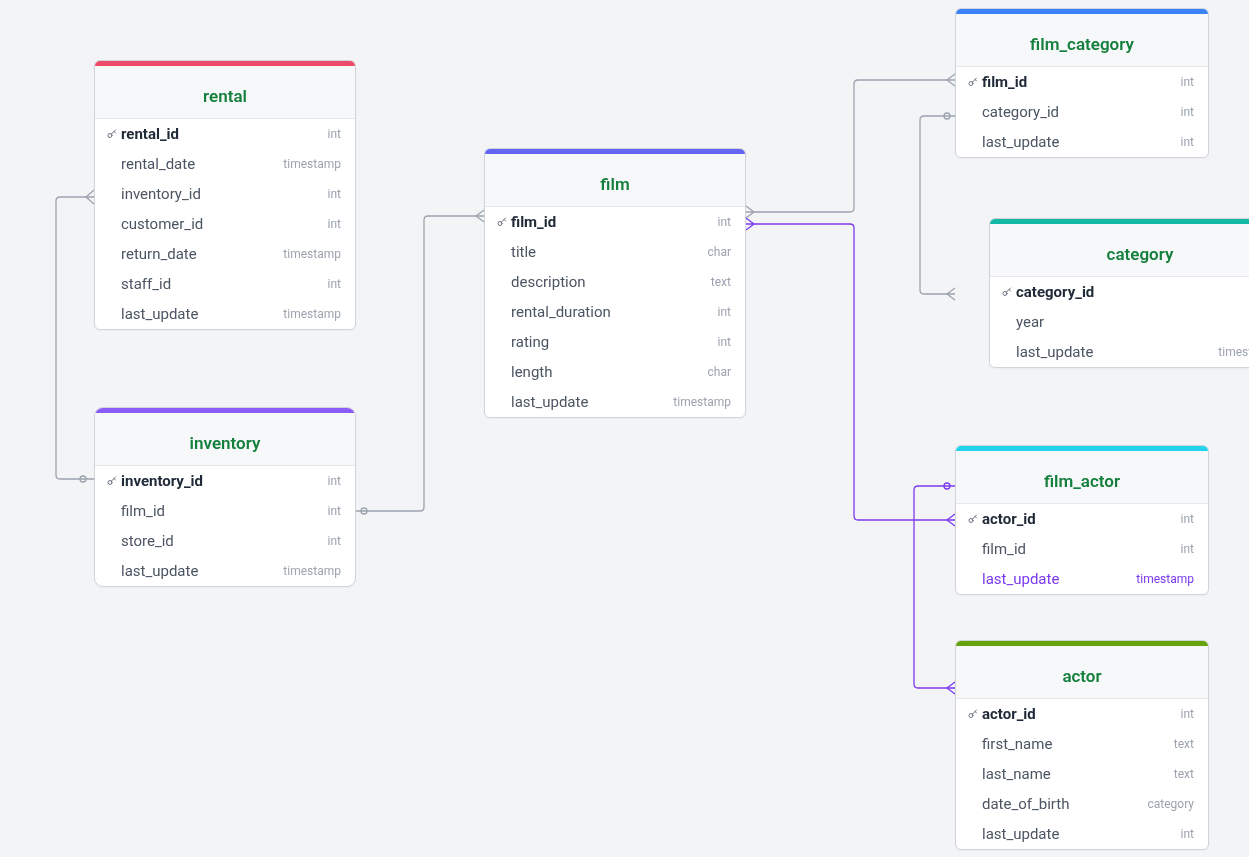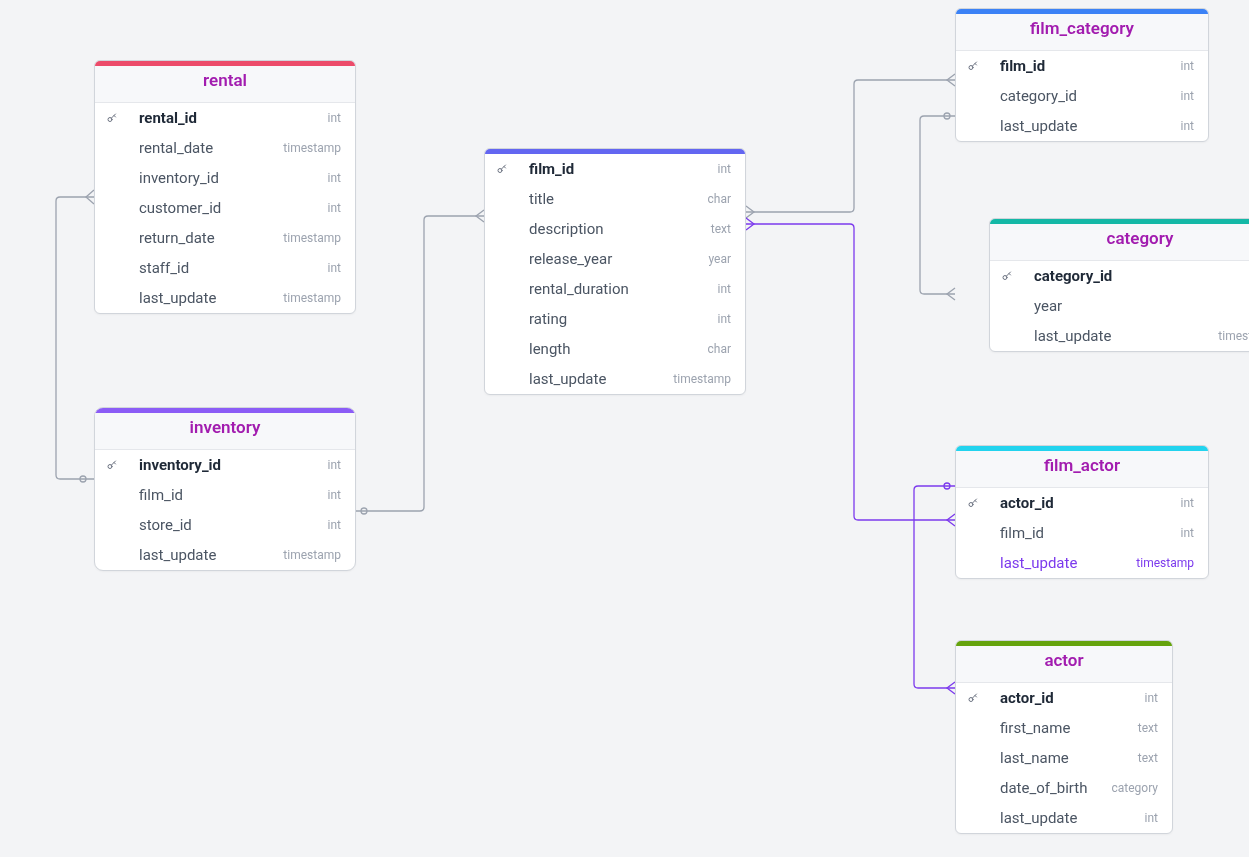--- a/index.html
+++ b/index.html
@@ -28,37 +28,37 @@
     overflow: hidden;
     box-shadow: 0 1px 2px rgba(0,0,0,0.04);
   }
   .table .stripe {
     height: 5px;
   }
   .table .tname {
     text-align: center;
     font-size: 17px;
     font-weight: 600;
-    padding: 4px 0 12px 0;
-    color: #a21caf;
+    padding: 20px 0 12px 0;
+    color: #15803d;
     background: #F7F8FA;
     border-bottom: 1px solid #E5E7EB;
   }
   .table .cols { }
   .table .col {
     display: flex;
     align-items: center;
     justify-content: space-between;
     padding: 6px 14px 6px 10px;
     min-height: 30px;
   }
   .table .col .left {
     display: flex;
     align-items: center;
-    gap: 20px;
+    gap: 2px;
     min-width: 0;
   }
   .table .col .left .key {
     width: 14px;
     height: 14px;
     display: inline-flex;
     justify-content: center;
     align-items: center;
     color: #6B7280;
     flex: 0 0 14px;
@@ -210,20 +210,21 @@
           <div class="left">
             <span class="key"></span>
             <span class="cname">last_update</span>
           </div>
           <span class="ctype">timestamp</span>
         </div>
       </div>
     </div>
     <div class="table" style="left: 484px; top: 148px; width: 262px;">
       <div class="stripe" style="background: rgb(99, 102, 241);"></div>
+      <div class="tname">film</div>
       <div class="cols">
         <div class="col pkrow">
           <div class="left">
             <span class="key">
               <svg width="12" height="12" viewBox="0 0 24 24" fill="none" stroke="currentColor" stroke-width="2" stroke-linecap="round" stroke-linejoin="round">
                 <circle cx="8" cy="15" r="4"></circle>
                 <path d="M10.8 12.2 L19 4"></path>
                 <path d="M16 7 L19 10"></path>
               </svg>
             </span>
@@ -237,27 +238,20 @@
             <span class="cname">title</span>
           </div>
           <span class="ctype">char</span>
         </div>
         <div class="col">
           <div class="left">
             <span class="key"></span>
             <span class="cname">description</span>
           </div>
           <span class="ctype">text</span>
-        </div>
-        <div class="col">
-          <div class="left">
-            <span class="key"></span>
-            <span class="cname">release_year</span>
-          </div>
-          <span class="ctype">year</span>
         </div>
         <div class="col">
           <div class="left">
             <span class="key"></span>
             <span class="cname">rental_duration</span>
           </div>
           <span class="ctype">int</span>
         </div>
         <div class="col">
           <div class="left">
@@ -374,21 +368,21 @@
         </div>
         <div class="col hl">
           <div class="left">
             <span class="key"></span>
             <span class="cname">last_update</span>
           </div>
           <span class="ctype">timestamp</span>
         </div>
       </div>
     </div>
-    <div class="table" style="left: 955px; top: 640px; width: 218px;">
+    <div class="table" style="left: 955px; top: 640px; width: 254px;">
       <div class="stripe" style="background: rgb(101, 163, 13);"></div>
       <div class="tname">actor</div>
       <div class="cols">
         <div class="col pkrow">
           <div class="left">
             <span class="key">
               <svg width="12" height="12" viewBox="0 0 24 24" fill="none" stroke="currentColor" stroke-width="2" stroke-linecap="round" stroke-linejoin="round">
                 <circle cx="8" cy="15" r="4"></circle>
                 <path d="M10.8 12.2 L19 4"></path>
                 <path d="M16 7 L19 10"></path>

